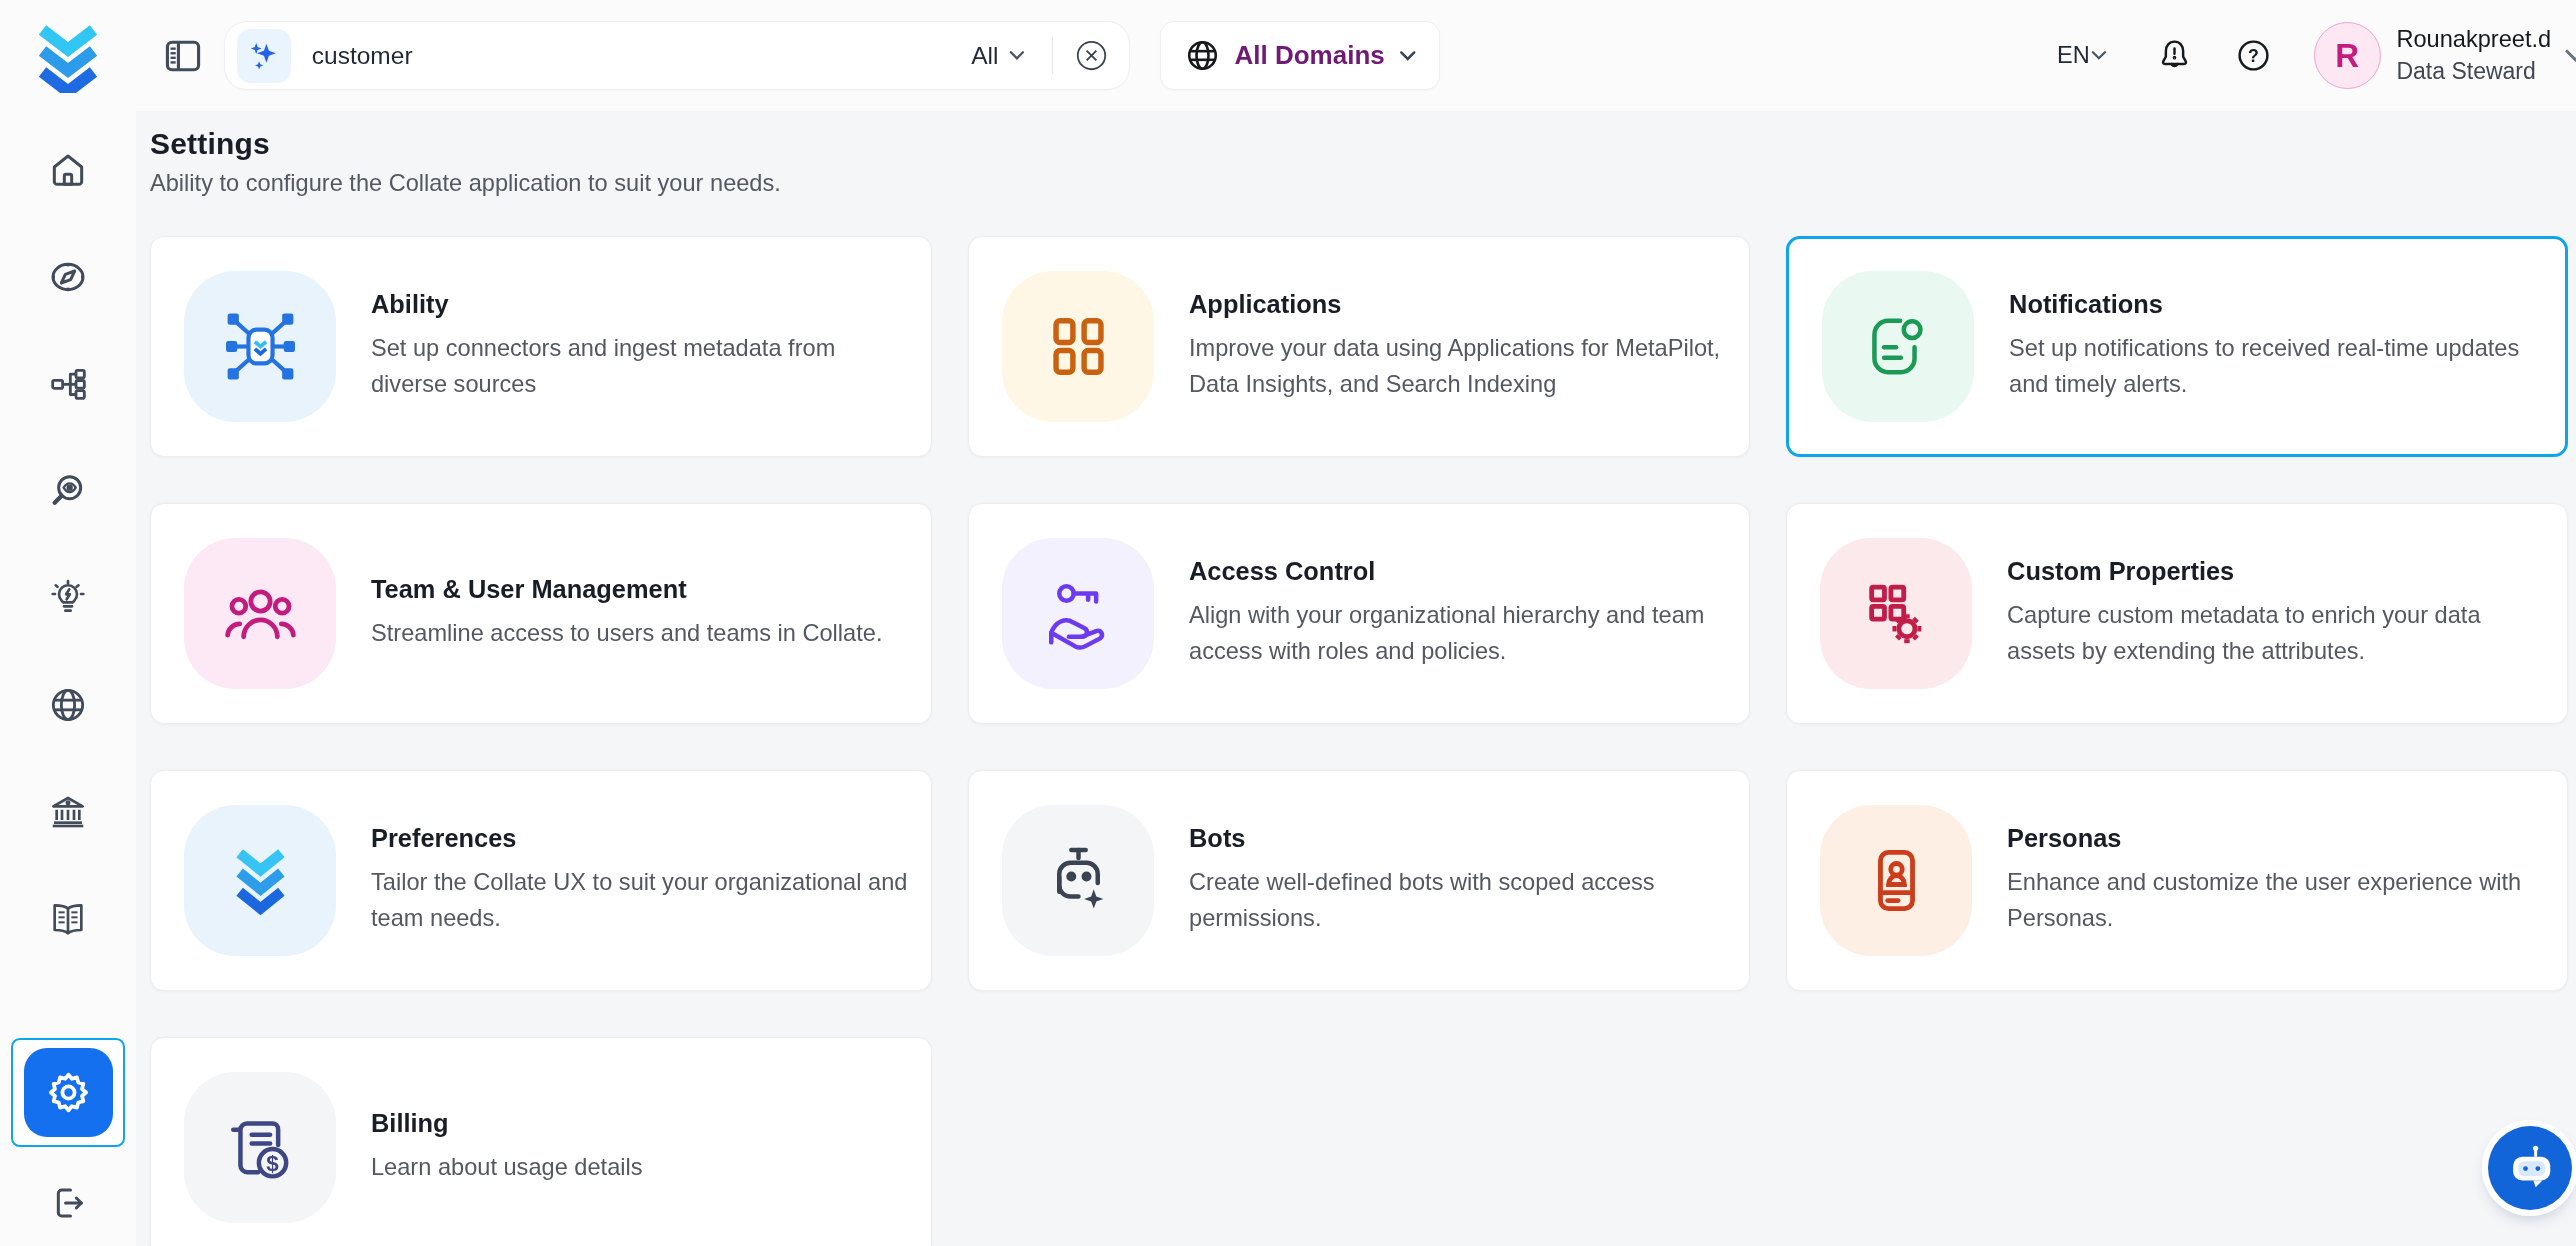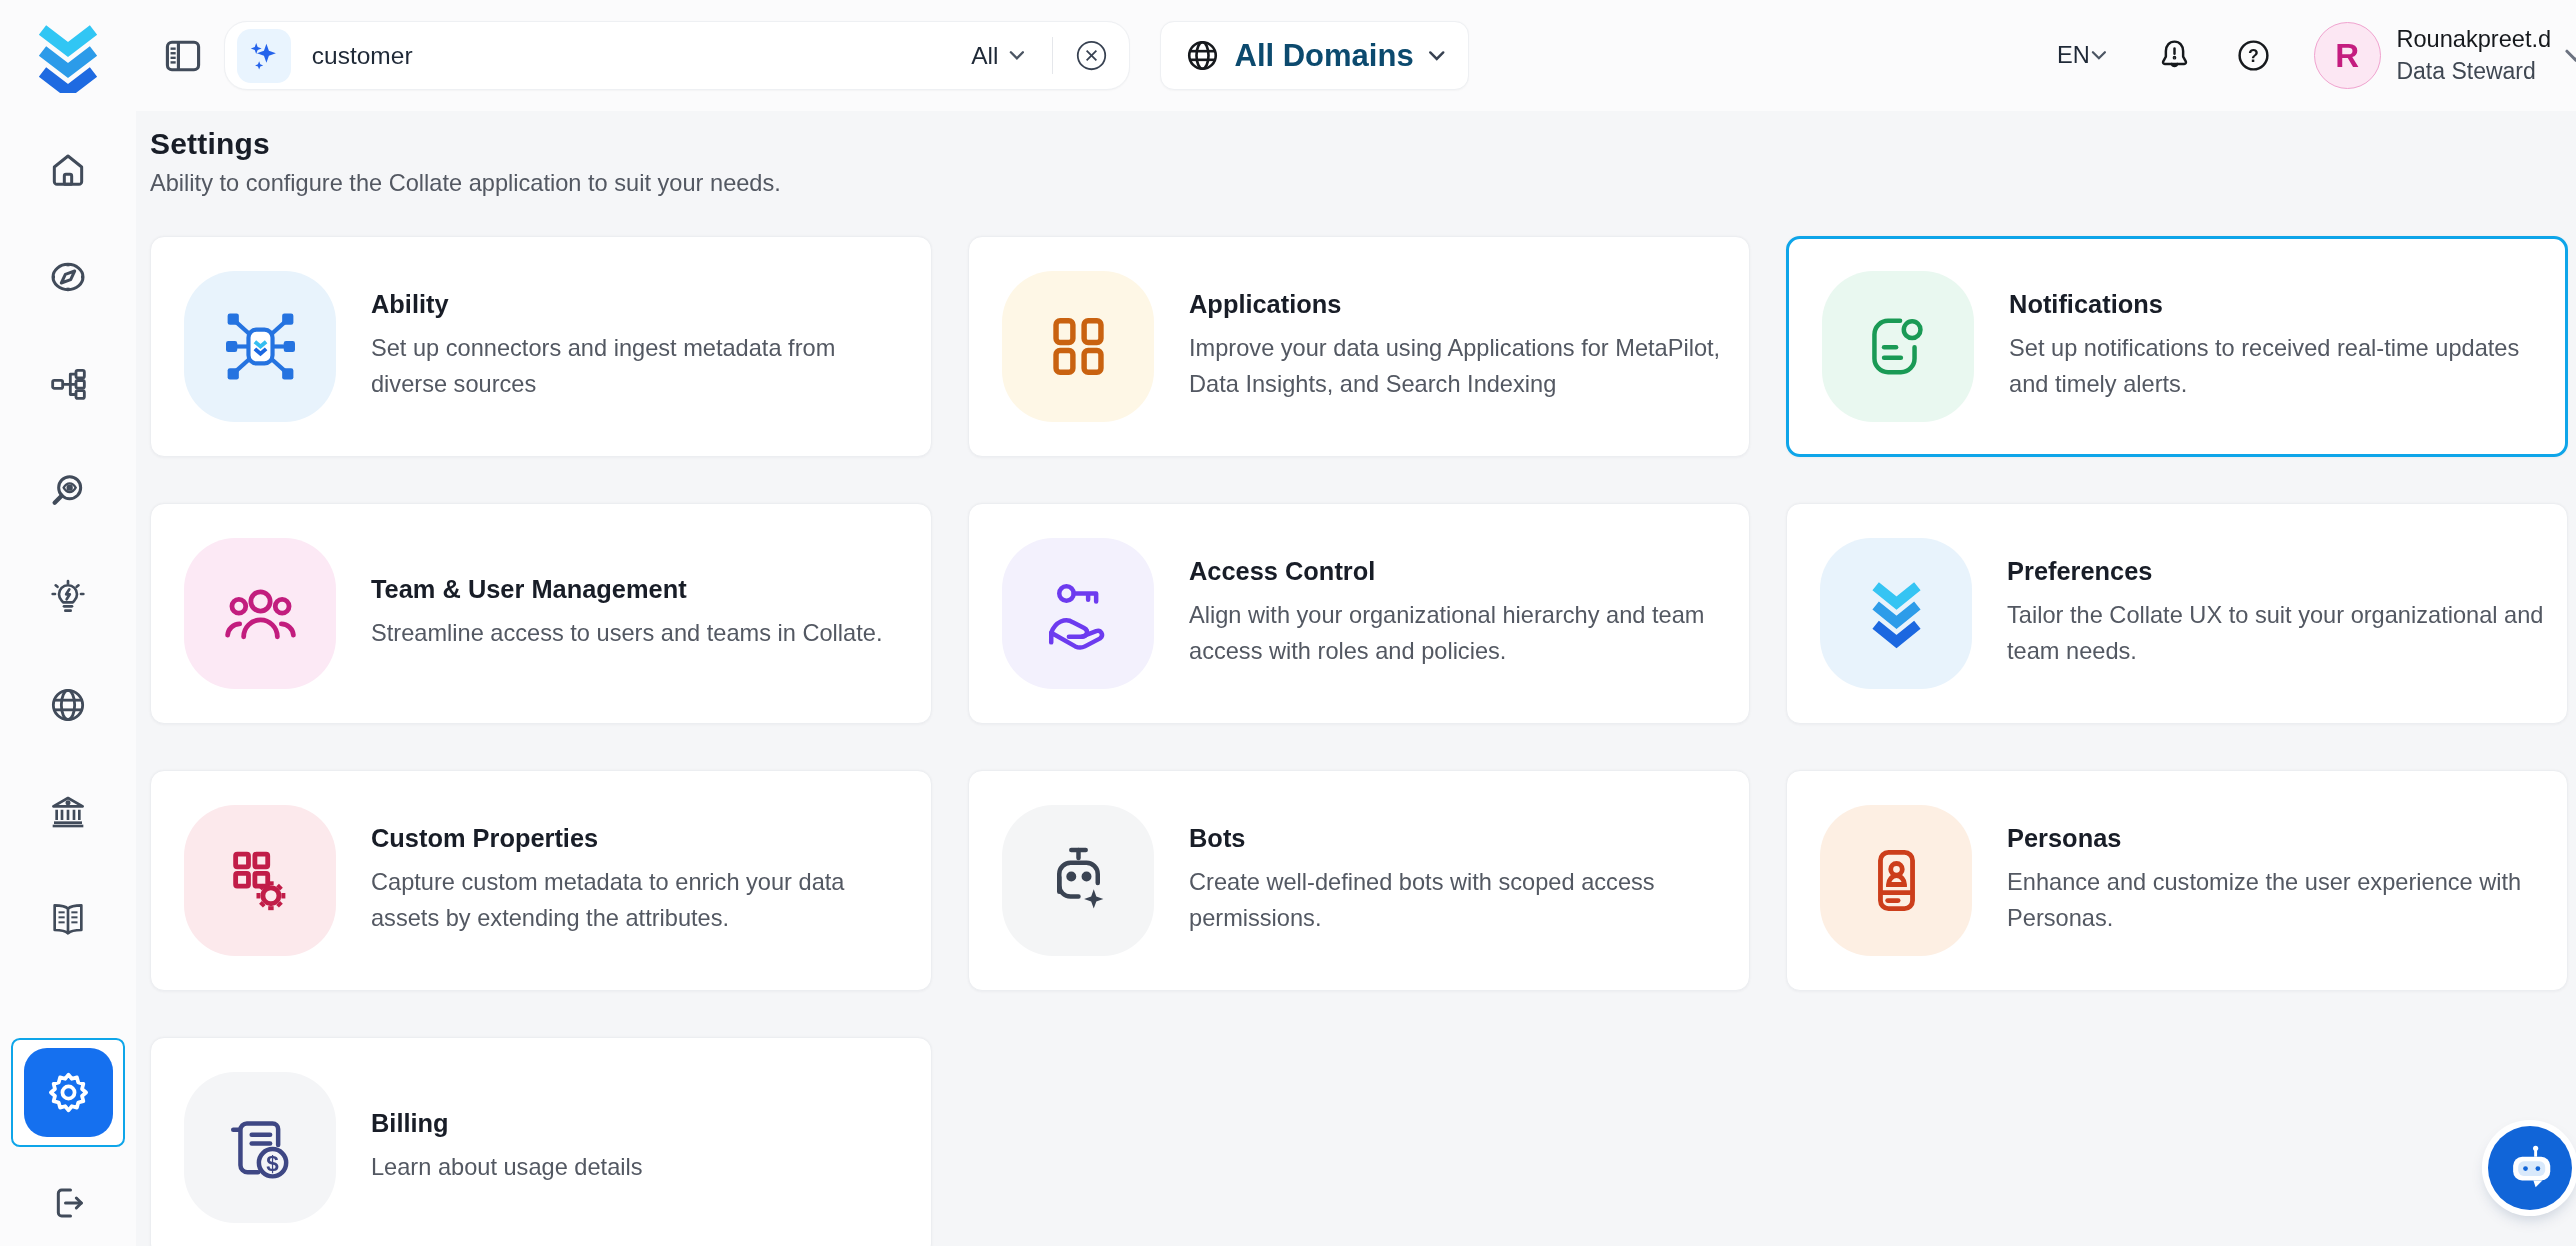--- a/index.html
+++ b/index.html
@@ -12,21 +12,21 @@
   .logo-cell { background:#FBFBFC; display:flex; align-items:center; justify-content:center; }
   .header { background:#FBFBFC; display:flex; align-items:center; padding-left:24.5px; padding-right:0; position:relative;justify-content:flex-end; }
   .icon-btn { background:none; border:none; cursor:pointer; display:flex; align-items:center; justify-content:center; }
 
   .searchbar { margin-left:19px; width:906px; height:69px; background:#fff; border:0.9px solid #EEF0F3; border-radius:23px; display:flex; align-items:center; padding:0 17.5px 0 12.3px; box-shadow:0 0.9px 1.8px rgba(16,24,40,.03); }
   .sparkle-tile { width:54px; height:54px; border-radius:14px; background:#E9F4FE; display:flex; align-items:center; justify-content:center; flex:none; }
   .search-input { flex:1; border:none; outline:none; background:transparent; font-family:"Liberation Sans",sans-serif; font-size:24.5px; color:#1F2937; margin-left:21px; min-width:0; }
   .scope { display:flex; align-items:center; gap:10px; font-size:24.5px; color:#1F2937; cursor:pointer; padding:0 8.8px; }
   .search-divider { width:0.9px; height:37px; background:#E5E7EB; margin:0 19px; }
 
-  .domains-btn { margin-left:30px; height:69px; background:#fff; border:0.9px solid #EEF0F3; border-radius:14px; display:flex; align-items:center; gap:14px; padding:0 23px; font-size:31px; font-weight:600; color:#0c4a6e; cursor:pointer; box-shadow:0 0.9px 1.8px rgba(16,24,40,.03); }
+  .domains-btn { margin-left:30px; height:69px; background:#fff; border:0.9px solid #EEF0F3; border-radius:14px; display:flex; align-items:center; gap:14px; padding:0 23px; font-size:26px; font-weight:600; color:#701a75; cursor:pointer; box-shadow:0 0.9px 1.8px rgba(16,24,40,.03); }
 
   .header-right { margin-left:auto; display:flex; align-items:center; }
   .lang { display:flex; align-items:center; gap:1px; font-size:23.6px; font-weight:500; color:#1F2937; cursor:pointer; }
   .bell-btn { margin-left:49px; }
   .help-btn { margin-left:42px; }
   .avatar { margin-left:42px; width:67px; height:67px; border-radius:50%; background:#FCE7F3; border:1.8px solid #F0A3CF; display:flex; align-items:center; justify-content:center; font-size:33px; font-weight:600; color:#C41D7F; flex:none; cursor:pointer; }
   .user-meta { margin-left:15.8px; line-height:1.25; }
   .user-name { font-size:23.6px; font-weight:400; color:#16191D; }
   .user-role { font-size:23px; color:#3F4752; margin-top:2.6px; }
   .edge-chevron { margin-left:12.3px; margin-right:-10.5px; color:#6B7280; flex:none; }
@@ -347,34 +347,20 @@
     <path d="M26 38.5 l9 -3.5 c3 -1 5 2.5 2.5 4.5 l-9.5 5 c-2 1 -4 1 -6 0 L7 36 v6"></path>
   </svg>
           </span>
     <div class="card-text">
       <div class="card-title">Access Control</div>
       <div class="card-desc">Align with your organizational hierarchy and team access with roles and policies.</div>
     </div>
   </article>
 
   <article class="card">
-    <span class="tile" style="background: rgb(232, 243, 252); color: rgb(27, 103, 224);">
-            <svg width="77" height="77" viewBox="0 0 48 48" fill="none" stroke-width="6.4">
-    <polyline points="11,7 24,17.5 37,7" stroke="#35C4F3"></polyline>
-    <polyline points="11,19 24,29.5 37,19" stroke="#2D9CE9"></polyline>
-    <polyline points="11,31 24,41.5 37,31" stroke="#1B67E0"></polyline>
-  </svg>
-          </span>
-    <div class="card-text">
-      <div class="card-title">Preferences</div>
-      <div class="card-desc">Tailor the Collate UX to suit your organizational and team needs.</div>
-    </div>
-  </article>
-
-  <article class="card">
     <span class="tile" style="background: rgb(252, 233, 236); color: rgb(193, 29, 72);">
             <svg width="77" height="77" viewBox="0 0 48 48" fill="none" stroke="currentColor" stroke-width="3">
     <rect x="8.5" y="7.5" width="8" height="8" rx="1"></rect>
     <rect x="20.5" y="7.5" width="8" height="8" rx="1"></rect>
     <rect x="8.5" y="19.5" width="8" height="8" rx="1"></rect>
     <rect x="20.5" y="19.5" width="8" height="8" rx="1"></rect>
     <circle cx="30.5" cy="33.5" r="5"></circle>
     <g stroke-width="3.4">
       <line x1="30.5" y1="24.5" x2="30.5" y2="27"></line>
                 <line x1="30.5" y1="40" x2="30.5" y2="42.5"></line>
@@ -387,20 +373,34 @@
     </g>
   </svg>
           </span>
     <div class="card-text">
       <div class="card-title">Custom Properties</div>
       <div class="card-desc">Capture custom metadata to enrich your data assets by extending the attributes.</div>
     </div>
   </article>
 
   <article class="card">
+    <span class="tile" style="background: rgb(232, 243, 252); color: rgb(27, 103, 224);">
+            <svg width="77" height="77" viewBox="0 0 48 48" fill="none" stroke-width="6.4">
+    <polyline points="11,7 24,17.5 37,7" stroke="#35C4F3"></polyline>
+    <polyline points="11,19 24,29.5 37,19" stroke="#2D9CE9"></polyline>
+    <polyline points="11,31 24,41.5 37,31" stroke="#1B67E0"></polyline>
+  </svg>
+          </span>
+    <div class="card-text">
+      <div class="card-title">Preferences</div>
+      <div class="card-desc">Tailor the Collate UX to suit your organizational and team needs.</div>
+    </div>
+  </article>
+
+  <article class="card">
     <span class="tile" style="background: rgb(244, 245, 246); color: rgb(58, 67, 82);">
             <svg width="77" height="77" viewBox="0 0 48 48" fill="none" stroke="currentColor" stroke-width="2.8" stroke-linecap="round">
     <line x1="24" y1="5" x2="24" y2="10"></line>
               <line x1="19.5" y1="5" x2="28.5" y2="5"></line>
     <path d="M12 31 v-11 a7 7 0 0 1 7 -7 h10 a7 7 0 0 1 7 7 v5.5"></path>
     <path d="M12 22 v5 a7 7 0 0 0 7 7 h5"></path>
     <circle cx="19.5" cy="21.5" r="1.7" fill="currentColor"></circle>
     <circle cx="29" cy="21.5" r="1.7" fill="currentColor"></circle>
     <path d="M33.5 29.5 l1.6 4.4 4.4 1.6 -4.4 1.6 -1.6 4.4 -1.6 -4.4 -4.4 -1.6 4.4 -1.6 z" fill="currentColor" stroke="none"></path>
   </svg>

